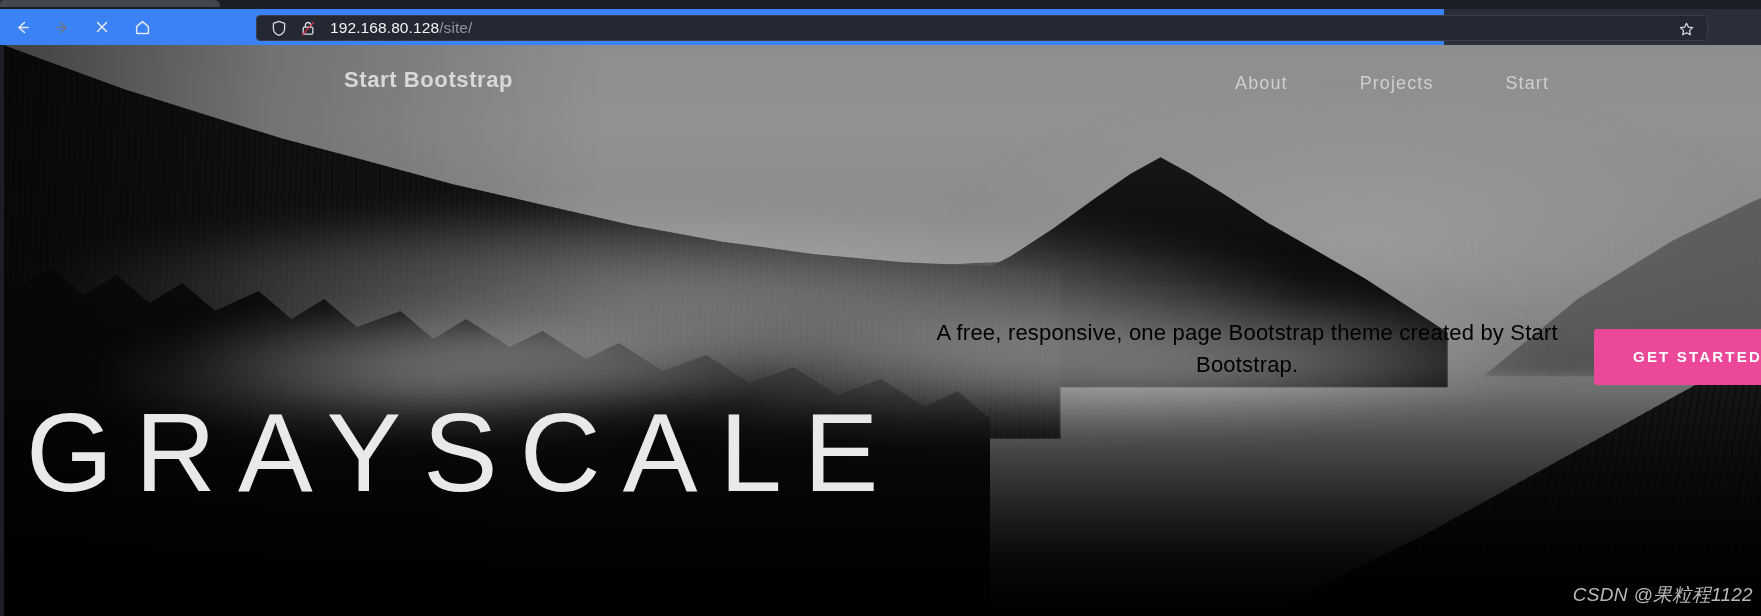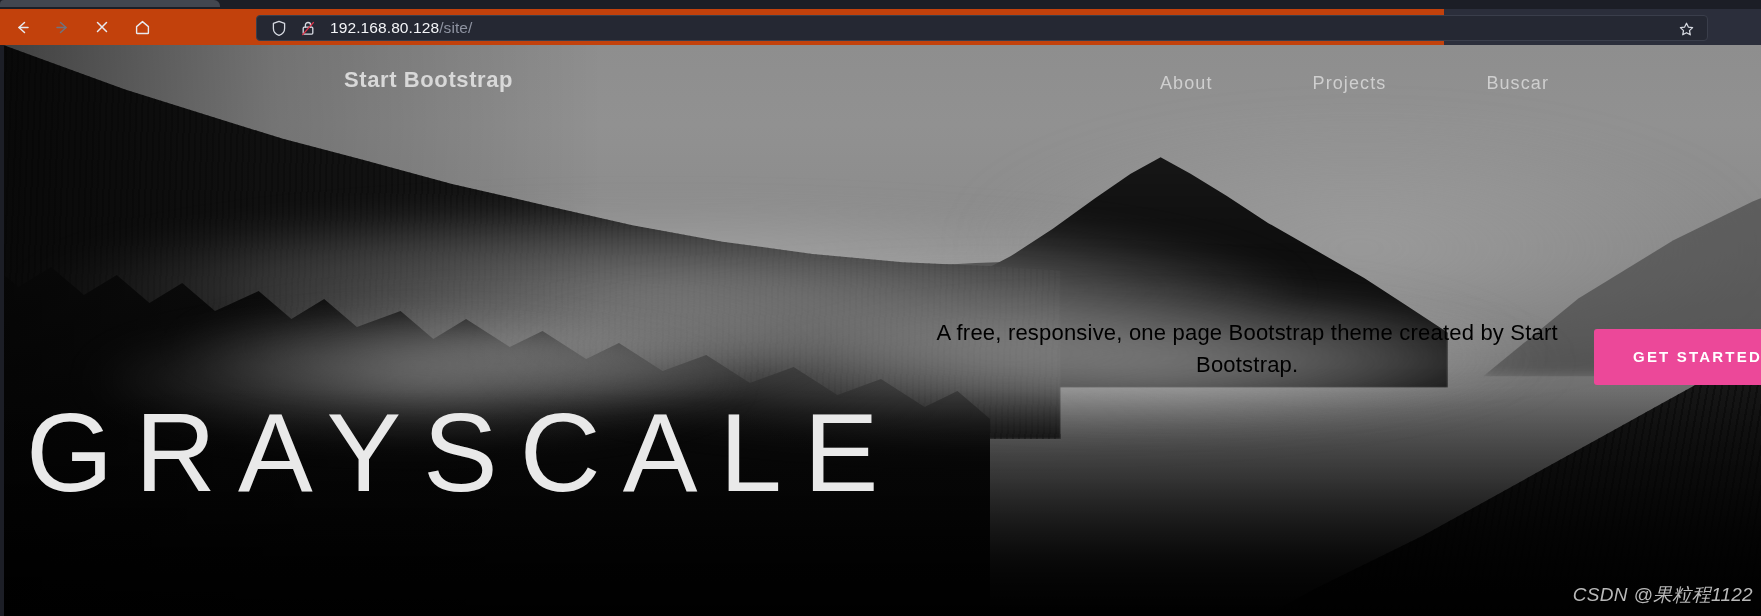--- a/index.html
+++ b/index.html
@@ -18,21 +18,21 @@
     position:absolute; left:0; top:0; width:1761px; height:9px;
     background:#1c1e26;
   }
   #tab-active {
     position:absolute; left:0; top:0; width:220px; height:7px;
     background:#42464f;
     border-top-left-radius:4px; border-top-right-radius:6px;
   }
   #toolbar {
     position:absolute; left:0; top:9px; width:1444px; height:36px;
-    background:#c2410c;
+    background:#3b82f6;
     display:flex; align-items:center;
   }
   .nav-btn {
     width:36px; height:30px; margin-left:4px;
     display:flex; align-items:center; justify-content:center;
     border-radius:4px;
   }
   .nav-btn svg { display:block; }
   .ic-strong { stroke:#e8eaf0; }
   .ic-dim { stroke:#6f737f; }
@@ -192,21 +192,21 @@
     position:absolute; left:0; top:0; width:100%; height:72px;
     display:flex; align-items:center; z-index:20;
   }
   #brand {
     position:absolute; left:340px; top:22px;
     color:#d8d8d8; font-size:22px; font-weight:bold;
     letter-spacing:.6px;
   }
   #nav-links {
     position:absolute; right:216px; top:28px;
-    display:flex; gap:100px;margin-left:35px;
+    display:flex; gap:72px;margin-left:35px;
   }
   .nav-link {
     color:#cfcfcf; font-size:18px; letter-spacing:1.1px;
   }
 
   
   #hero-content {
     position:absolute; left:0; top:0; width:100%; height:100%;
     display:flex; align-items:center;
     z-index:15;
@@ -333,21 +333,21 @@
     <div class="ridge-right-trees"></div>
     <div class="left-dark"></div>
     <div class="bottom-dark"></div>
   </div>
 
   <div id="site-navbar">
     <div id="brand">Start Bootstrap</div>
     <div id="nav-links">
       <a class="nav-link">About</a>
       <a class="nav-link">Projects</a>
-      <a class="nav-link">Buscar</a>
+      <a class="nav-link">Start</a>
     </div>
   </div>
 
   <div id="hero-content">
     <h1 id="hero-title">GRAYSCALE</h1>
     <p id="hero-subtitle">A free, responsive, one page Bootstrap theme created by Start Bootstrap.</p>
     <button id="get-started-button">GET STARTED</button>
   </div>
 
   <div id="watermark">CSDN @果粒程1122</div>

